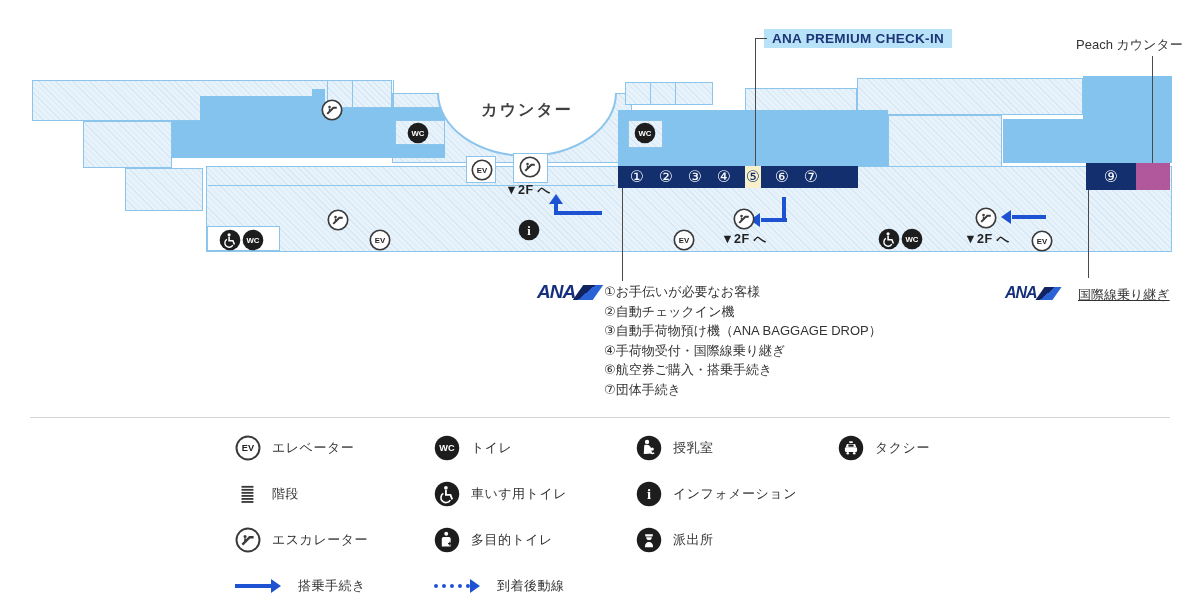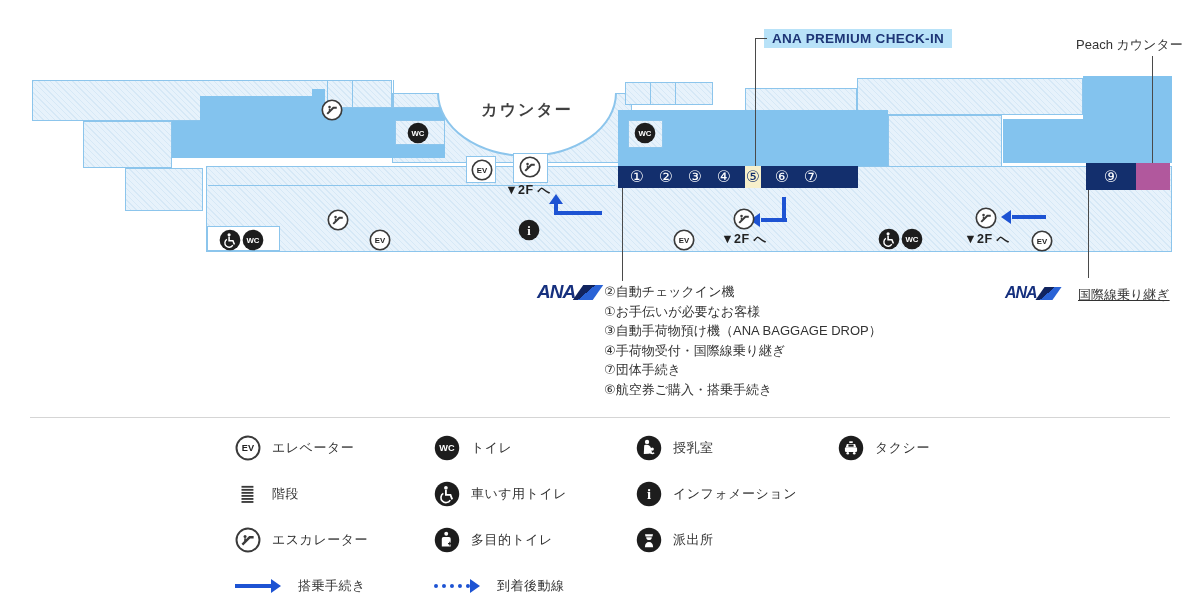--- a/index.html
+++ b/index.html
@@ -255,26 +255,26 @@
           </svg>
         </div>
       </div>
   </div>
 
   <div class="ana-logo" style="left:537px;top:281px;">
     <span class="word">ANA</span>
       <span class="flag"></span>
   </div>
   <div class="ana-note-list" id="ana-services-list" style="left:604px;top:282px;">
+      <div>①お手伝いが必要なお客様</div>
       <div>②自動チェックイン機</div>
-      <div>①お手伝いが必要なお客様</div>
       <div>③自動手荷物預け機（ANA BAGGAGE DROP）</div>
       <div>④手荷物受付・国際線乗り継ぎ</div>
+      <div>⑥航空券ご購入・搭乗手続き</div>
       <div>⑦団体手続き</div>
-      <div>⑥航空券ご購入・搭乗手続き</div>
     </div>
 
   <div class="ana-logo small" style="left:1005px;top:284px;">
     <span class="word">ANA</span>
       <span class="flag"></span>
   </div>
   <div class="intl-label" style="left:1078px;top:286px;text-decoration:underline;">国際線乗り継ぎ</div>
 
   <div class="divider" style="left:30px;top:417px;width:1140px;height:1px;"></div>
   <div class="legend-col" id="legend-col-0" style="left:235px;top:425px;">

